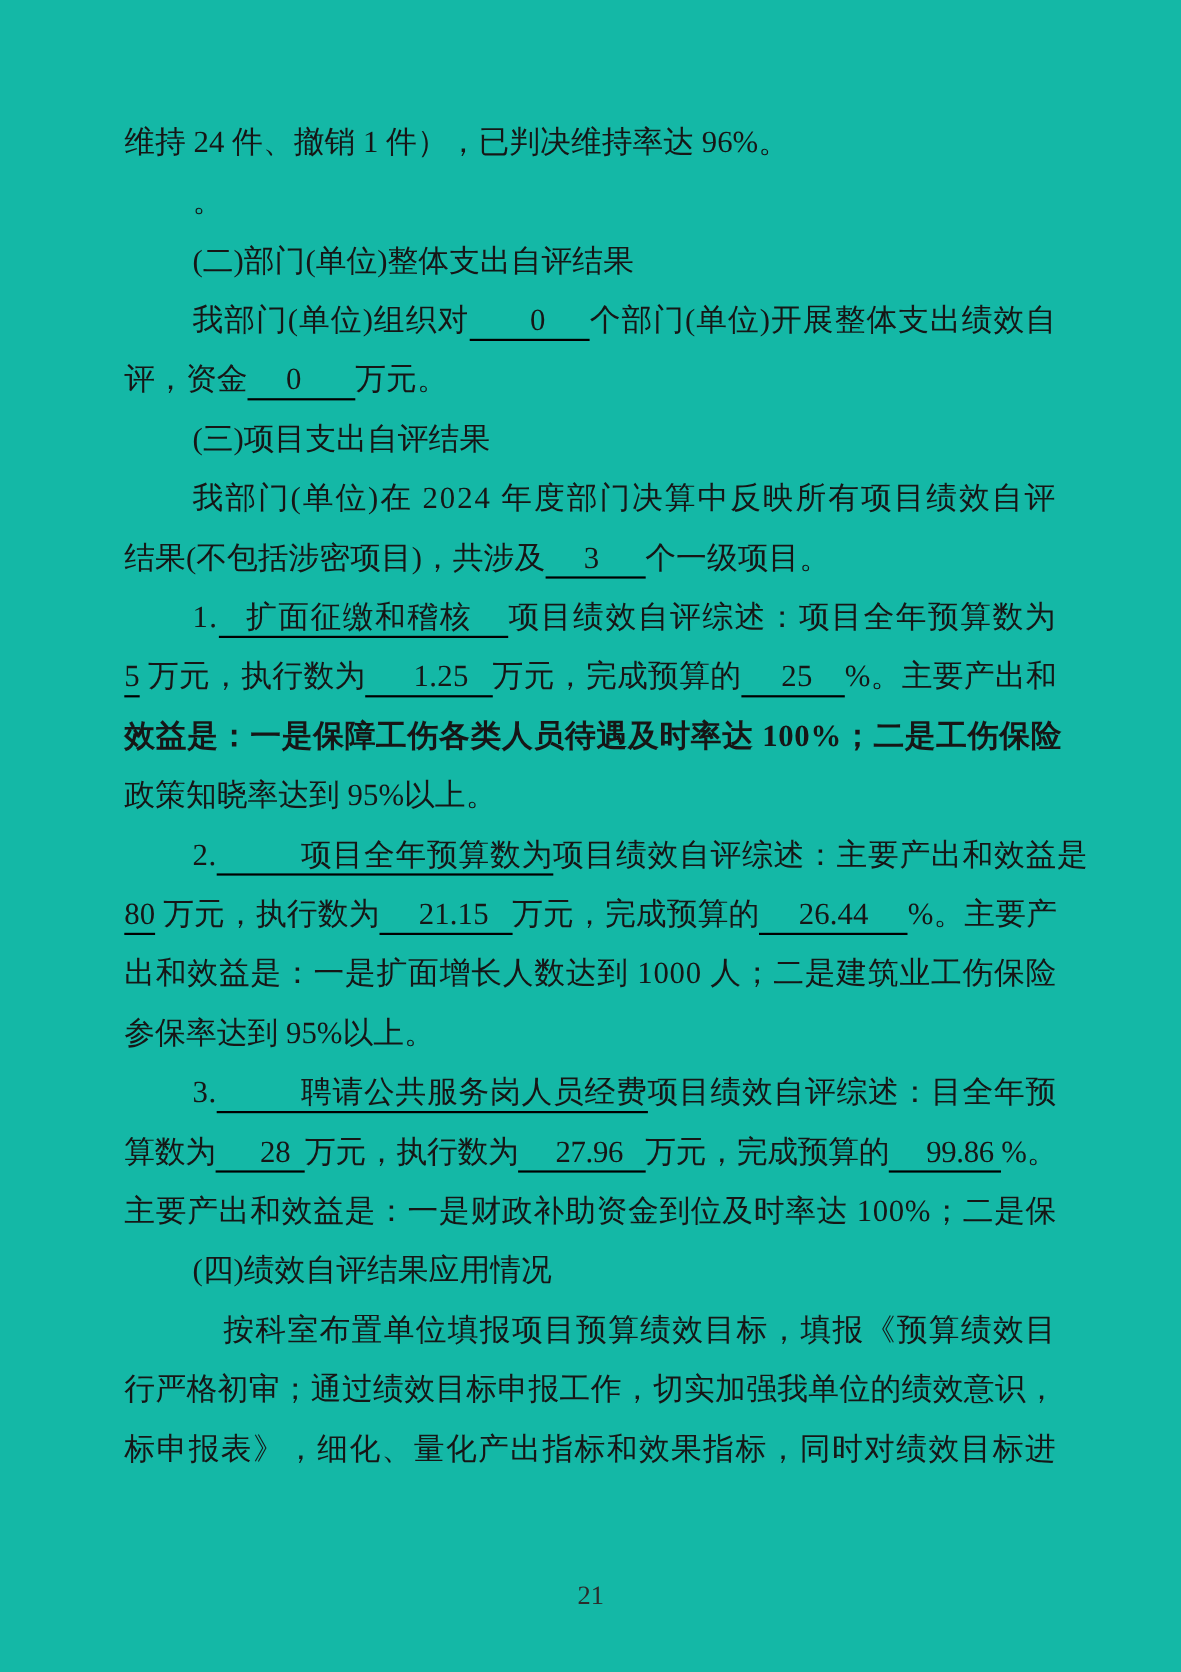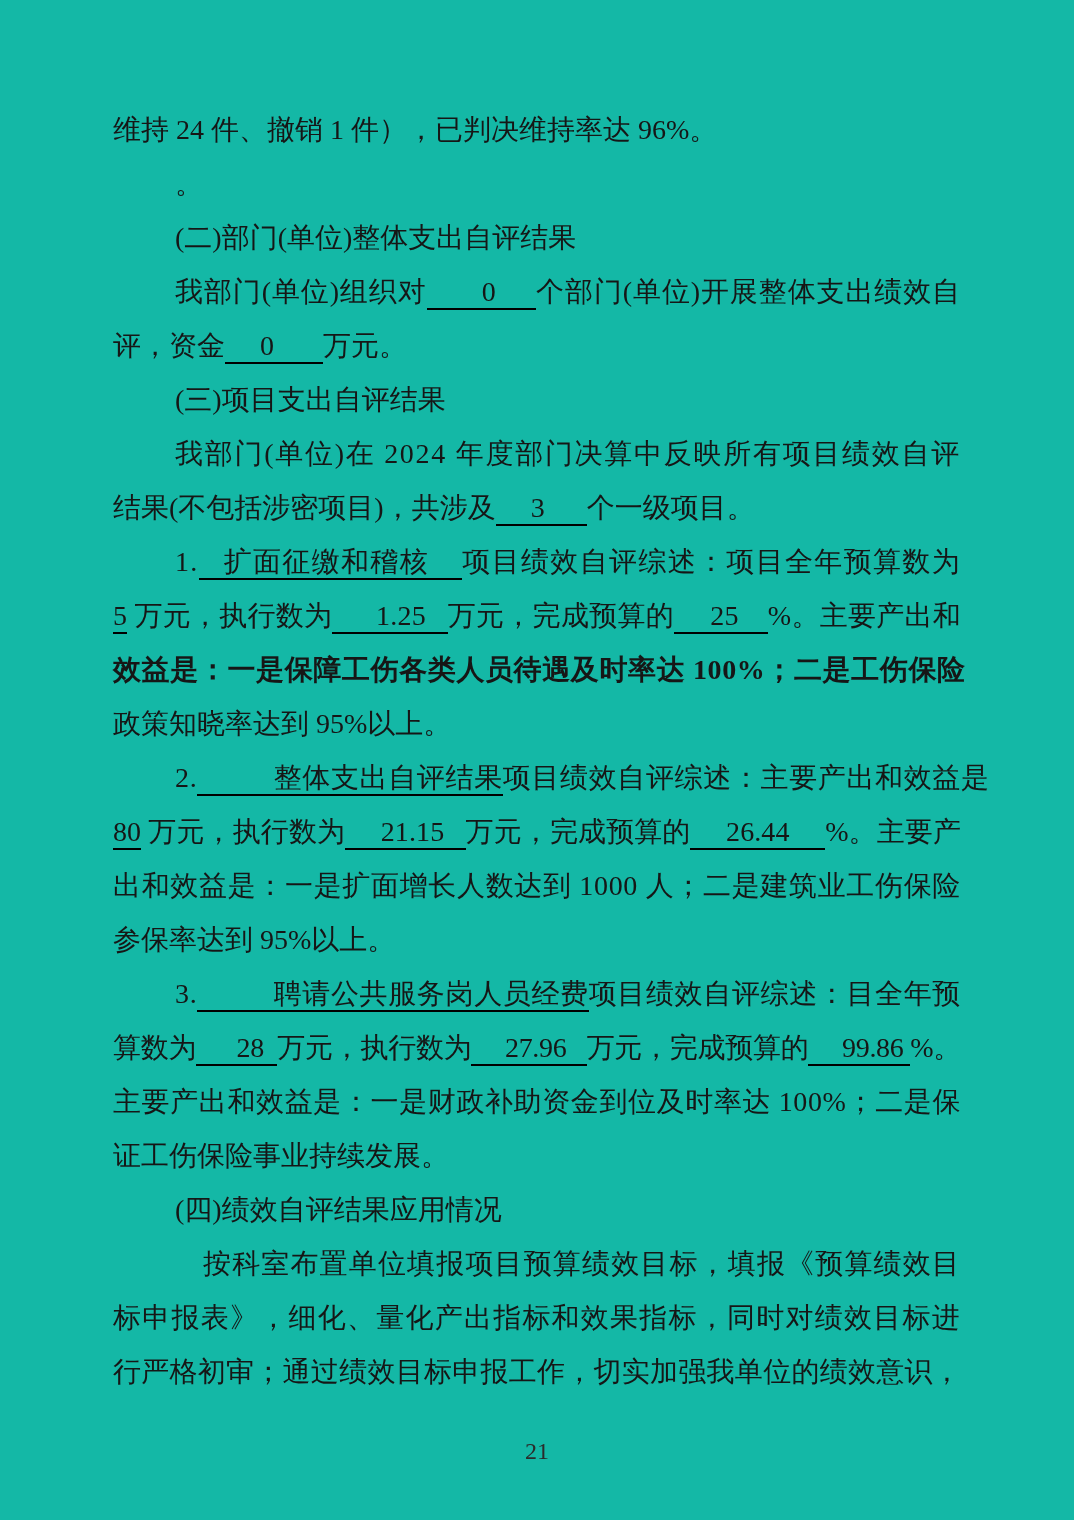--- a/index.html
+++ b/index.html
@@ -53,27 +53,26 @@
       <div class="line indent-first"><span class="line-inner"><span class="seg">(二)部门(单位)整体支出自评结果</span></span></div>
       <div class="line indent-first" style="letter-spacing: 0.889423px;"><span class="line-inner"><span class="seg">我部门(单位)组织对</span><span class="seg blank">       0     </span><span class="seg">个部门(单位)开展整体支出绩效自</span></span></div>
       <div class="line indent-none"><span class="line-inner"><span class="seg">评，资金</span><span class="seg blank">     0       </span><span class="seg">万元。</span></span></div>
       <div class="line indent-first"><span class="line-inner"><span class="seg">(三)项目支出自评结果</span></span></div>
       <div class="line indent-first" style="letter-spacing: 1.72077px; text-align: center;"><span class="line-inner"><span class="seg">我部门(单位)在 2024 年度部门决算中反映所有项目绩效自评</span></span></div>
       <div class="line indent-none"><span class="line-inner"><span class="seg">结果(不包括涉密项目)，共涉及</span><span class="seg blank">     3      </span><span class="seg">个一级项目。</span></span></div>
       <div class="line indent-first" style="letter-spacing: 1.33333px; text-align: right;"><span class="line-inner"><span class="seg">1.</span><span class="seg blank">   扩面征缴和稽核    </span><span class="seg">项目绩效自评综述：项目全年预算数为</span></span></div>
       <div class="line indent-none" style="letter-spacing: 0.263997px;"><span class="line-inner"><span class="seg blank">5</span><span class="seg"> 万元，执行数为</span><span class="seg blank">      1.25   </span><span class="seg">万元，完成预算的</span><span class="seg blank">     25    </span><span class="seg">%。主要产出和</span></span></div>
       <div class="line indent-none" style="letter-spacing: 0.614746px; font-weight: bold;"><span class="line-inner"><span class="seg">效益是：一是保障工伤各类人员待遇及时率达 100%；二是工伤保险</span></span></div>
       <div class="line indent-none"><span class="line-inner"><span class="seg">政策知晓率达到 95%以上。</span></span></div>
-      <div class="line indent-first" style="letter-spacing: 0.638889px;"><span class="line-inner"><span class="seg">2.</span><span class="seg blank">          整体支出自评结果</span><span class="seg">项目绩效自评综述：主要产出和效益是</span></span></div>
+      <div class="line indent-first" style="letter-spacing: 0.638889px;"><span class="line-inner"><span class="seg">2.</span><span class="seg blank">          项目全年预算数为</span><span class="seg">项目绩效自评综述：主要产出和效益是</span></span></div>
       <div class="line indent-none" style="letter-spacing: 0.111213px;"><span class="line-inner"><span class="seg blank">80</span><span class="seg"> 万元，执行数为</span><span class="seg blank">     21.15   </span><span class="seg">万元，完成预算的</span><span class="seg blank">     26.44     </span><span class="seg">%。主要产</span></span></div>
       <div class="line indent-none" style="letter-spacing: 0.666667px;"><span class="line-inner"><span class="seg">出和效益是：一是扩面增长人数达到 1000 人；二是建筑业工伤保险</span></span></div>
       <div class="line indent-none"><span class="line-inner"><span class="seg">参保率达到 95%以上。</span></span></div>
       <div class="line indent-first" style="letter-spacing: 0.638889px;"><span class="line-inner"><span class="seg">3.</span><span class="seg blank">          聘请公共服务岗人员经费</span><span class="seg">项目绩效自评综述：目全年预</span></span></div>
       <div class="line indent-none" style="letter-spacing: -0.283854px; text-align: right;"><span class="line-inner"><span class="seg">算数为</span><span class="seg blank">      28  </span><span class="seg">万元，执行数为</span><span class="seg blank">     27.96   </span><span class="seg">万元，完成预算的</span><span class="seg blank">     99.86 </span><span class="seg">%。</span></span></div>
       <div class="line indent-none" style="letter-spacing: 0.614746px;"><span class="line-inner"><span class="seg">主要产出和效益是：一是财政补助资金到位及时率达 100%；二是保</span></span></div>
-      <div class="line indent-none"><span class="line-inner"><span class="seg">证工伤保险事业持续发展。</span></span></div>
       <div class="line indent-first"><span class="line-inner"><span class="seg">(四)绩效自评结果应用情况</span></span></div>
       <div class="line indent-deep" style="letter-spacing: 1.15385px;"><span class="line-inner"><span class="seg">按科室布置单位填报项目预算绩效目标，填报《预算绩效目</span></span></div>
+      <div class="line indent-none" style="letter-spacing: 0.266667px;"><span class="line-inner"><span class="seg">行严格初审；通过绩效目标申报工作，切实加强我单位的绩效意识，</span></span></div>
       <div class="line indent-none" style="letter-spacing: 1.24138px;"><span class="line-inner"><span class="seg">标申报表》，细化、量化产出指标和效果指标，同时对绩效目标进</span></span></div>
-      <div class="line indent-none" style="letter-spacing: 0.266667px;"><span class="line-inner"><span class="seg">行严格初审；通过绩效目标申报工作，切实加强我单位的绩效意识，</span></span></div>
     </div>
   <div class="page-number">21</div>
 </div>
 
 </body></html>

